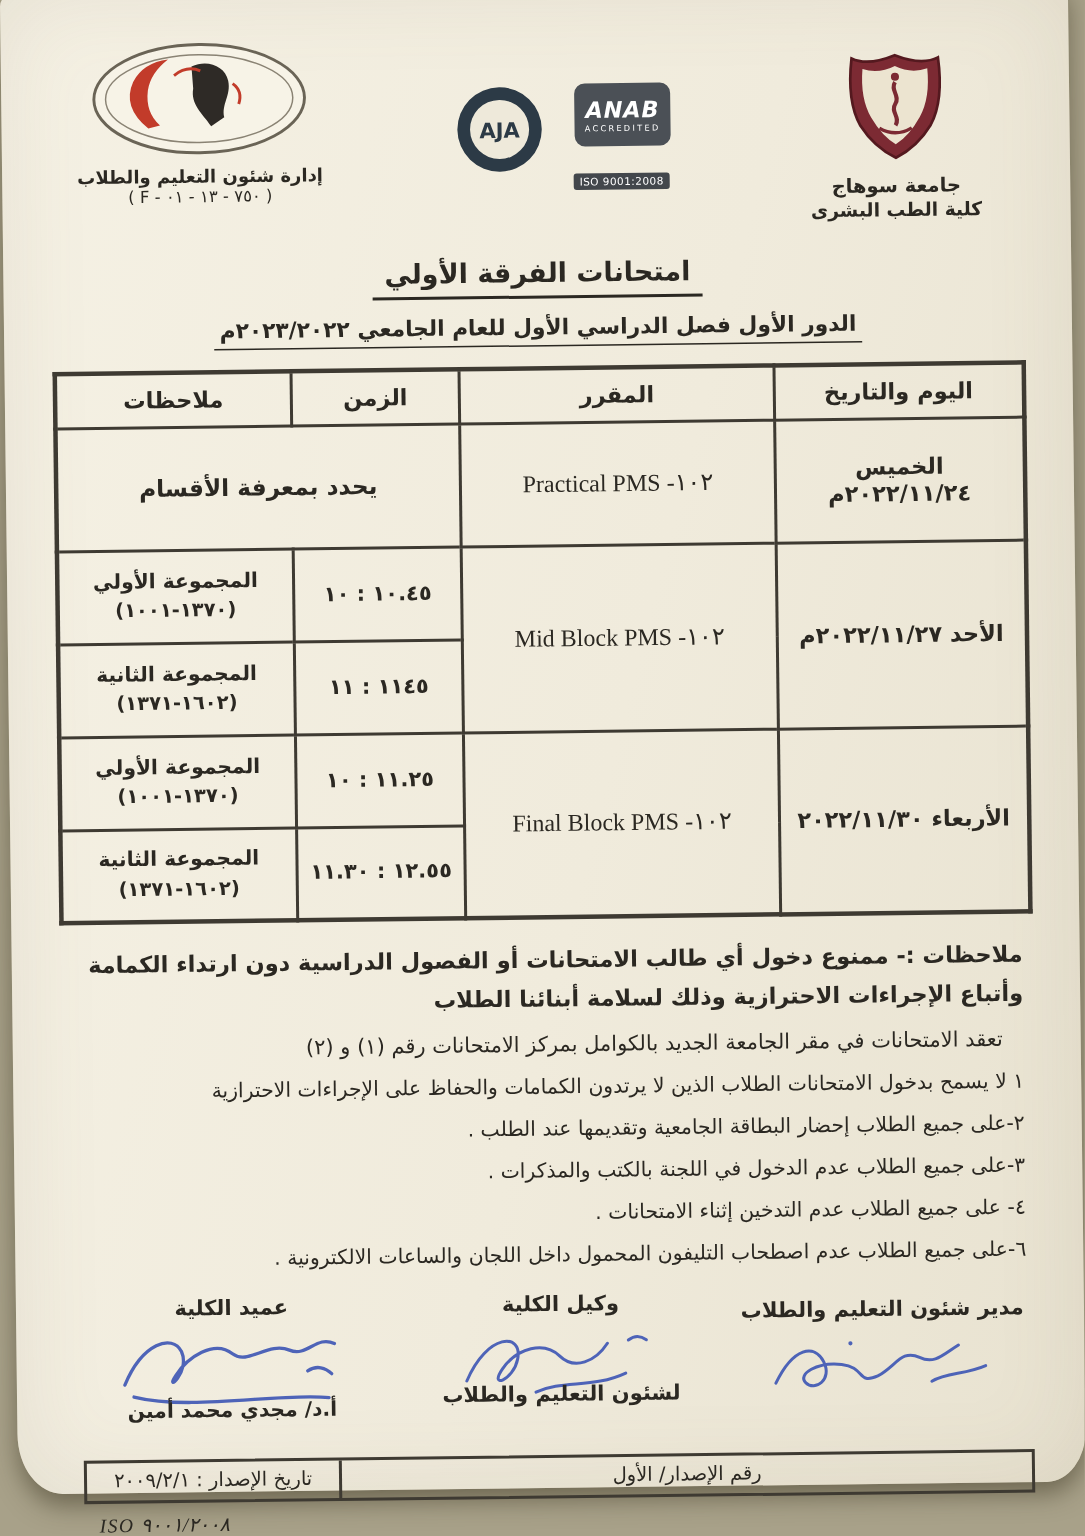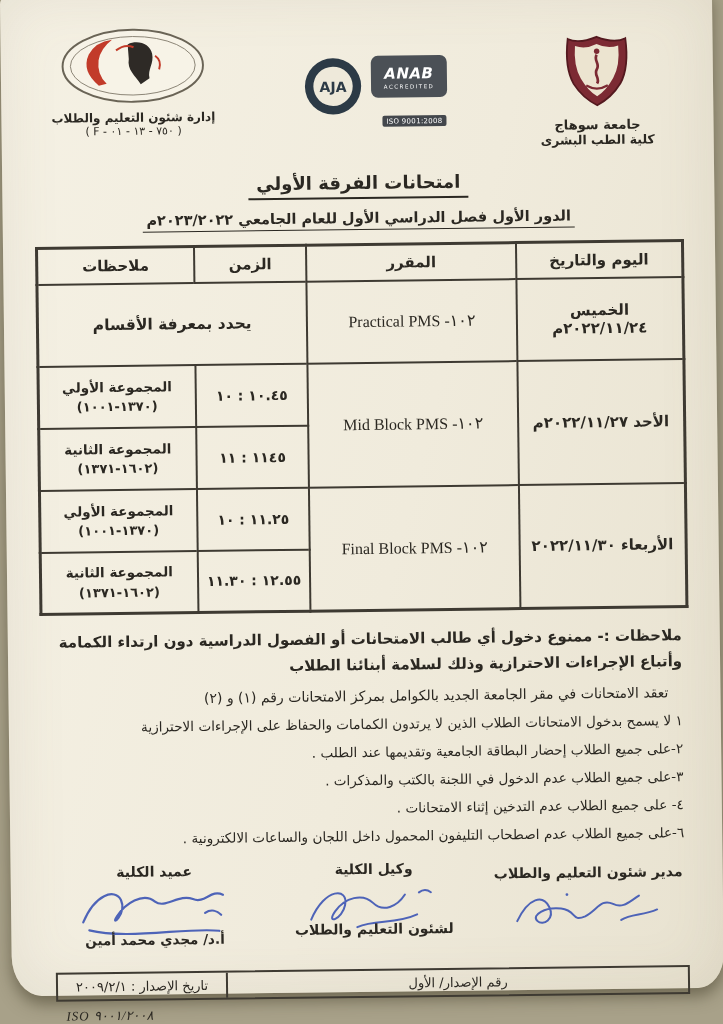--- a/index.html
+++ b/index.html
@@ -20,21 +20,21 @@
   .content{direction:rtl;padding:20px 30px 0 30px;height:100%;box-sizing:border-box;}
 
   
   .hdr{display:flex;justify-content:space-between;align-items:flex-start;height:150px;padding:4px 6px 0 2px;}
   .hdr-block{text-align:center;}
   .hdr-univ{width:160px;padding-top:18px;}
   .hdr-univ .cap1{font-weight:bold;font-size:13px;margin-top:4px;}
   .hdr-univ .cap2{font-weight:bold;font-size:12.5px;}
   .hdr-badges{display:flex;gap:18px;align-items:flex-start;padding-top:40px;}
   .anab{width:66px;text-align:center;}
-  .anab-box{width:76px;height:42px;background:#4b5056;border-radius:7px;color:#fff;
+  .anab-box{width:64px;height:42px;background:#4b5056;border-radius:7px;color:#fff;
     display:flex;flex-direction:column;align-items:center;justify-content:center;direction:ltr;}
   .anab-box .anab-word{font-weight:bold;font-style:italic;font-size:15px;letter-spacing:.5px;}
   .anab-box .anab-acc{font-size:5.5px;letter-spacing:1.5px;margin-top:1px;}
   .anab-iso{margin-top:18px;display:inline-block;background:#43474c;color:#fff;font-size:7px;
     padding:1.5px 4px;border-radius:2px;direction:ltr;letter-spacing:.3px;}
   .hdr-dept{width:200px;padding-top:8px;}
   .hdr-dept .cap1{font-weight:bold;font-size:12px;margin-top:2px;}
   .hdr-dept .cap2{font-size:11px;direction:ltr;}
 
   

